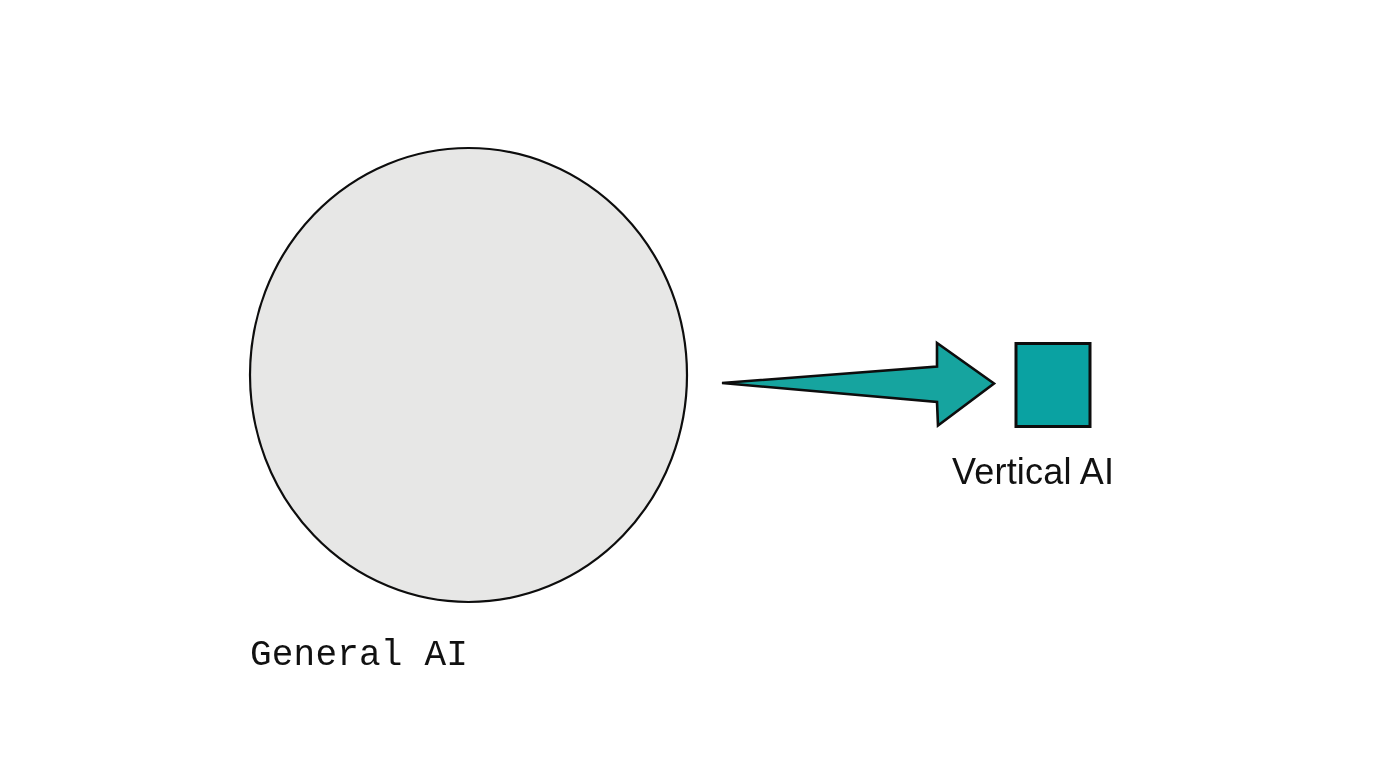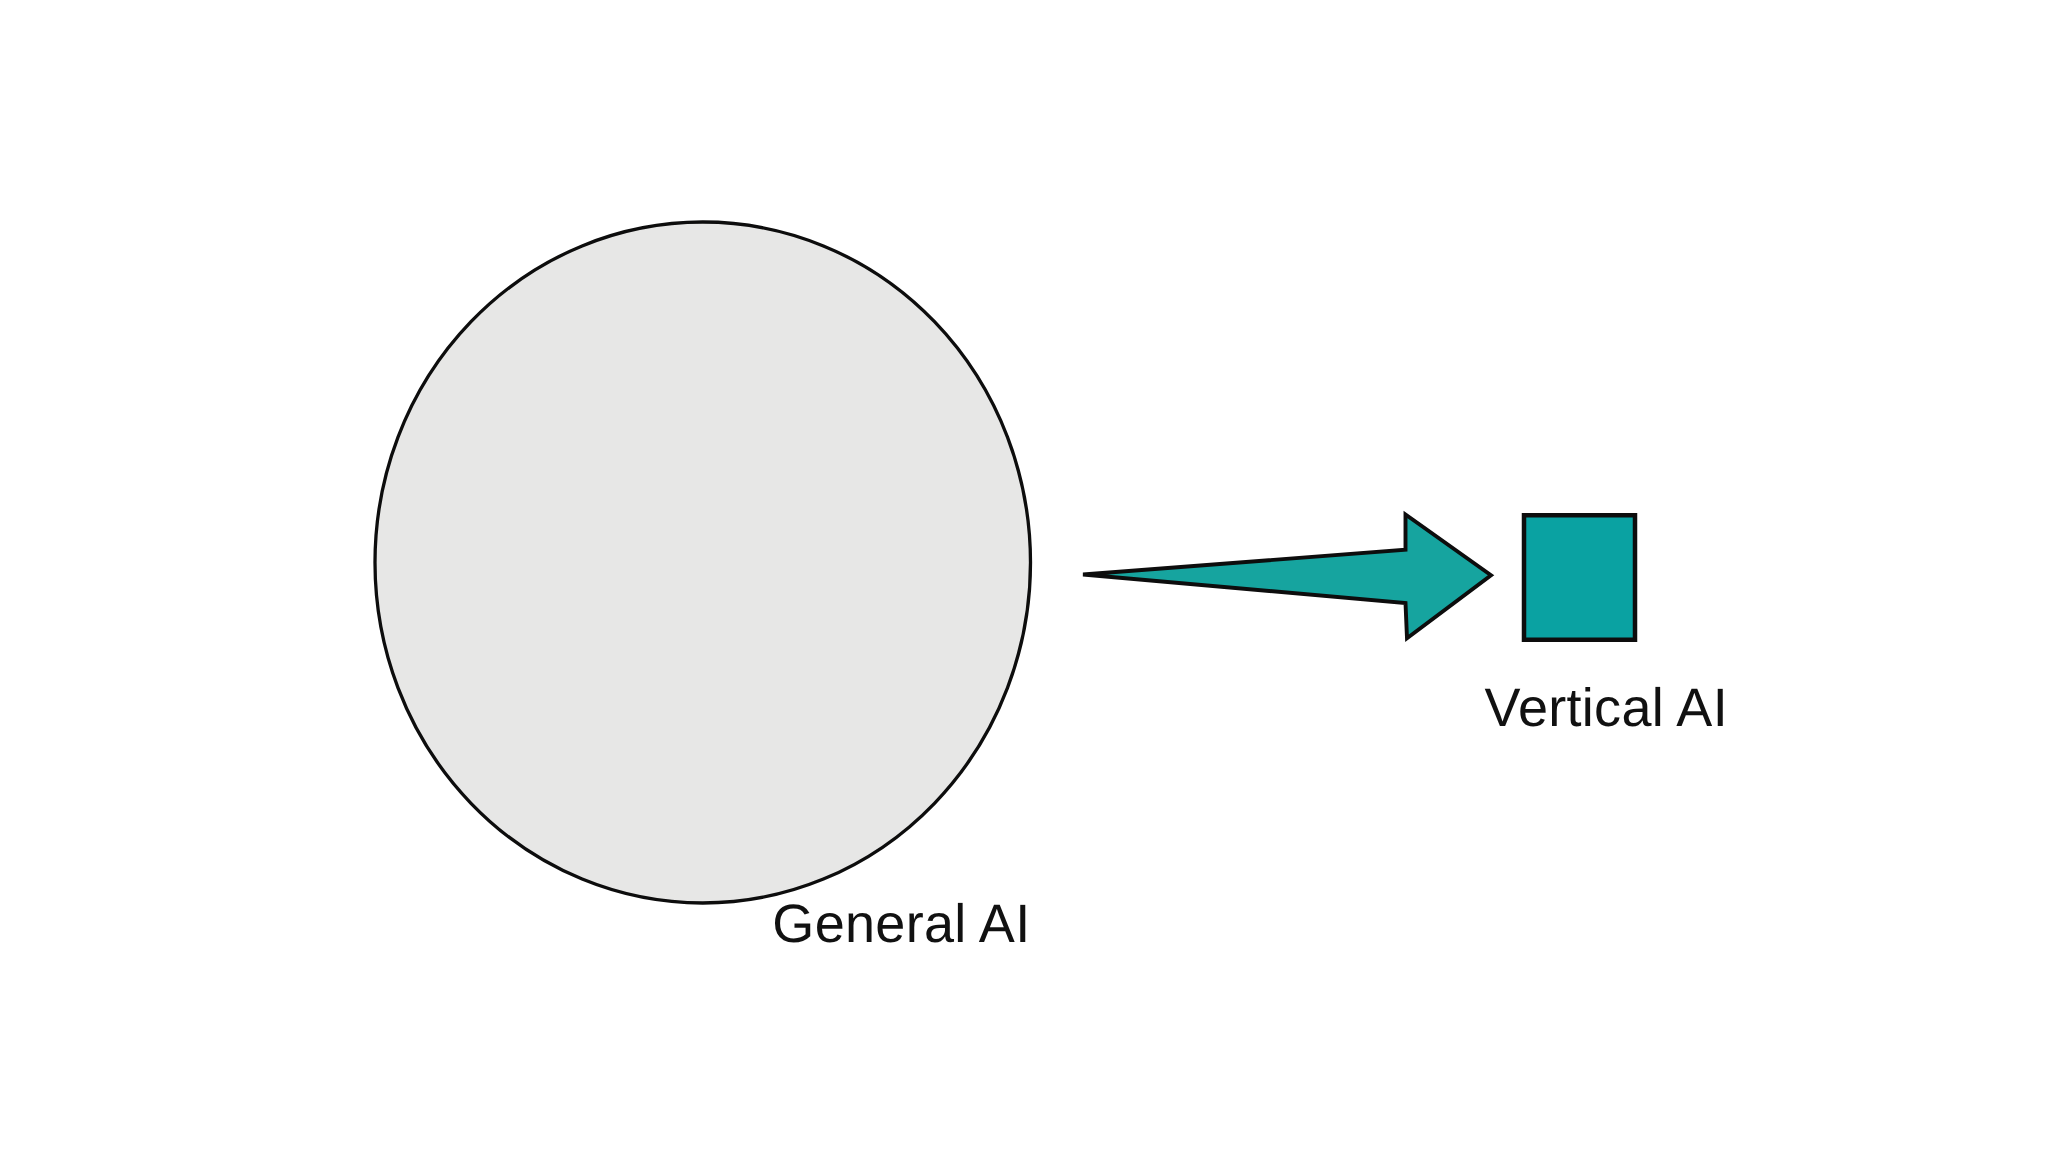--- a/index.html
+++ b/index.html
@@ -22,28 +22,29 @@
     width: 1376px;
     height: 768px;
     display: block;
   }
   .shape-label {
     position: absolute;
     color: #111111;
     font-size: 36px;
     font-weight: 500;
     line-height: 1.1;
-    text-align: right;
+    text-align: left;
     letter-spacing: 0.2px;
     white-space: nowrap;
   }
   .label-general {
     left: 250px;
-    top: 596px;
+    top: 636px;
     width: 437px;
+    font-family: Liberation Mono, monospace;
   }
   .label-vertical {
     left: 952px;
     top: 452px;
     width: 200px;
   }
 </style>
 </head>
 <body>
 

